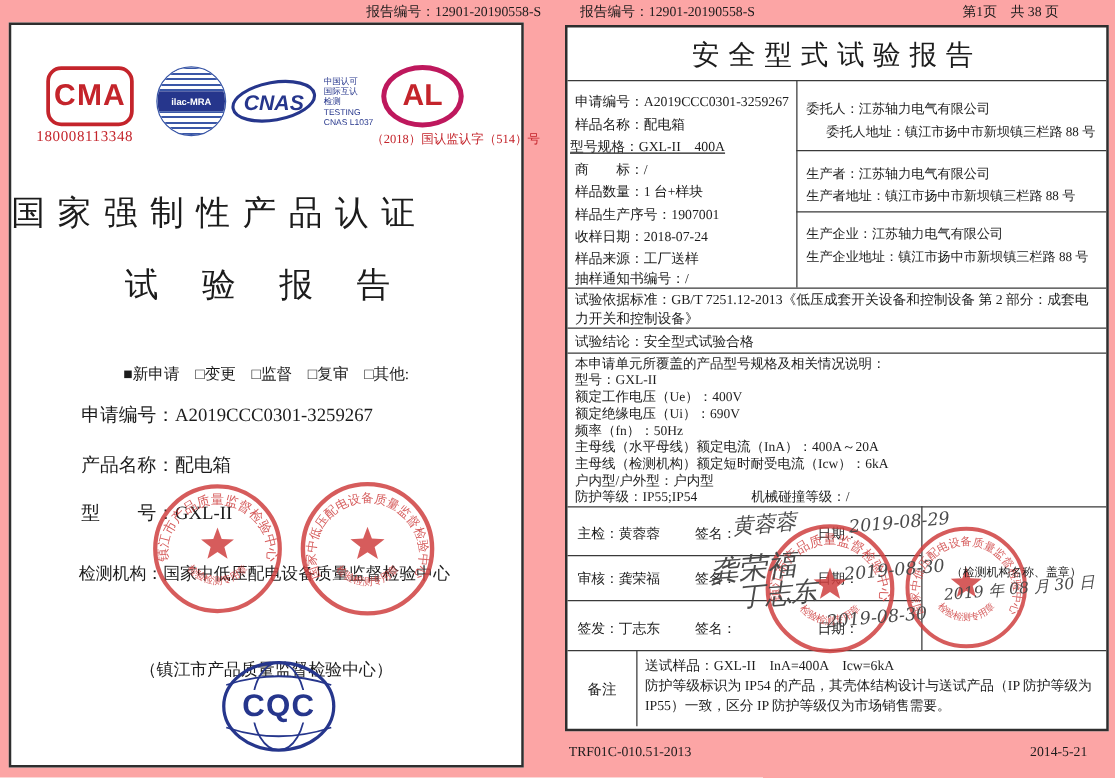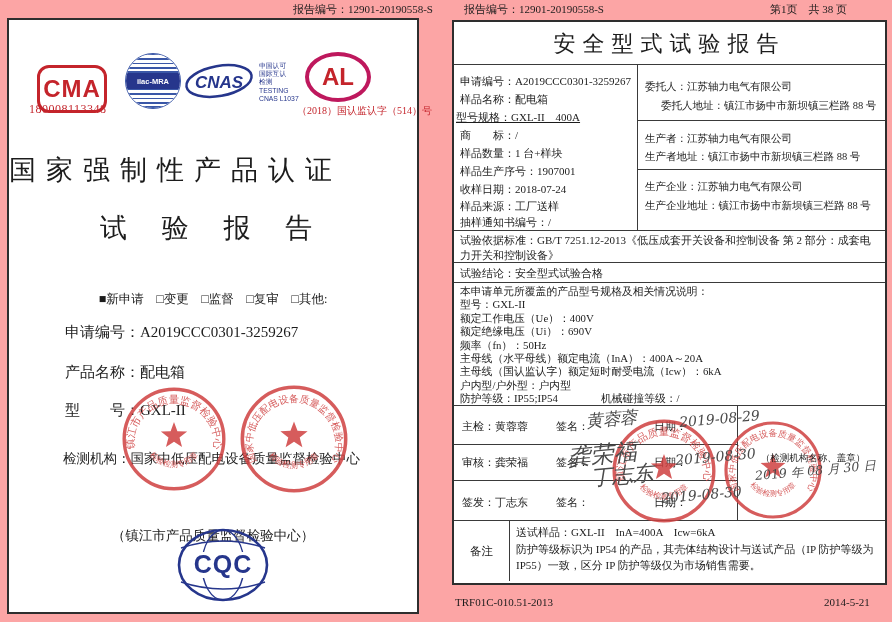--- a/index.html
+++ b/index.html
@@ -14,21 +14,21 @@
   .vline{position:absolute;border-left:1px solid #3a3a3a;width:0;}
   .red{color:#c4242b;}
   .small{font-size:11px;}
   .hand{font-style:italic;color:#4a4a4a;font-family:"DejaVu Serif",serif;
         transform:rotate(-5deg);transform-origin:left bottom;}
   .stamp{position:absolute;z-index:6;opacity:.85;pointer-events:none;}
   
   .cma-box{position:absolute;border:3px solid #c4242b;border-radius:12px;
            display:flex;align-items:center;justify-content:center;
            font-weight:bold;font-size:24px;color:#c4242b;letter-spacing:1px;
-           font-family:"Liberation Sans",sans-serif;margin-top:12px;}
+           font-family:"Liberation Sans",sans-serif;}
   .ilac{position:absolute;border-radius:50%;overflow:hidden;border:1px solid #3a57a7;}
   .ilac .stripes{height:19px;background:repeating-linear-gradient(0deg,#3a57a7 0 1.6px,#fff 1.6px 4.4px);}
   .ilac .band{height:16px;background:#26368c;color:#fff;display:flex;align-items:center;justify-content:center;
               font-size:7.5px;font-weight:bold;font-family:"Liberation Sans",sans-serif;}
   .cnas-side{position:absolute;font-size:6.8px;line-height:8.2px;color:#26368c;
              font-family:"Liberation Sans",sans-serif;white-space:nowrap;}
   .cal-oval{position:absolute;border:4px solid #be185d;border-radius:50%;
             display:flex;align-items:center;justify-content:center;
             font-weight:bold;font-size:24px;color:#c4242b;font-family:"Liberation Sans",sans-serif;}
   .spec-line{white-space:nowrap;}
@@ -162,21 +162,21 @@
 
     <div class="t small" style="left:6px;top:244px;">试验结论：安全型式试验合格</div>
 
     <div class="abs" style="left:6px;top:263px;font-size:10.8px;line-height:13.4px;">
       <div class="spec-line">本申请单元所覆盖的产品型号规格及相关情况说明：</div>
       <div class="spec-line">型号：GXL-II</div>
       <div class="spec-line">额定工作电压（Ue）：400V</div>
       <div class="spec-line">额定绝缘电压（Ui）：690V</div>
       <div class="spec-line">频率（fn）：50Hz</div>
       <div class="spec-line">主母线（水平母线）额定电流（InA）：400A～20A</div>
-      <div class="spec-line">主母线（国认监认字）额定短时耐受电流（Icw）：6kA</div>
+      <div class="spec-line">主母线（检测机构）额定短时耐受电流（Icw）：6kA</div>
       <div class="spec-line">户内型/户外型：户内型</div>
       <div class="spec-line">防护等级：IP55;IP54　　　　机械碰撞等级：/</div>
     </div>
 
     <div class="t small" style="left:8px;top:397px;">主检：黄蓉蓉</div>
     <div class="t small" style="left:102px;top:397px;">签名：</div>
     <div class="t small" style="left:200px;top:397px;">日期：</div>
 
     <div class="t small" style="left:8px;top:433px;">审核：龚荣福</div>
     <div class="t small" style="left:102px;top:433px;">签名：</div>

